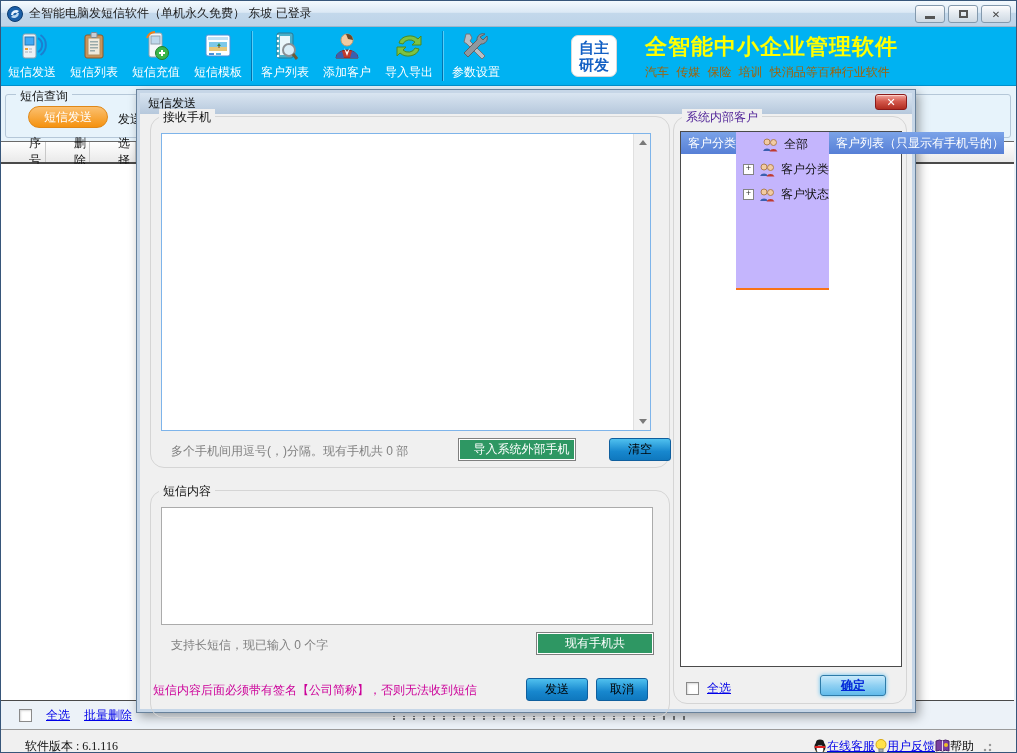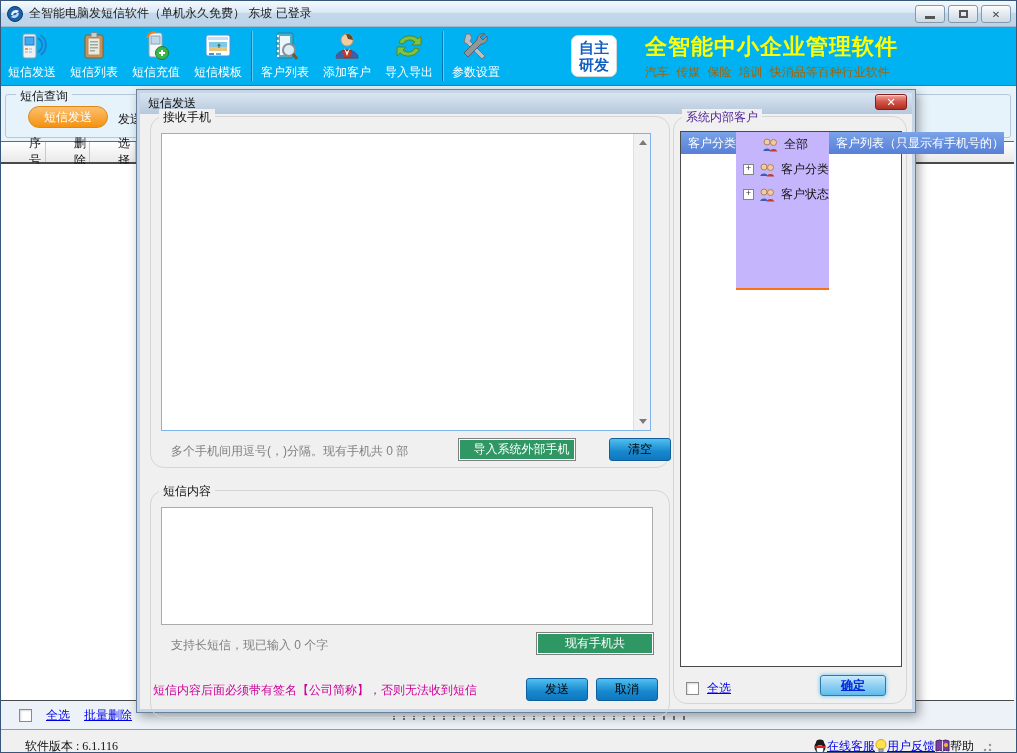--- a/index.html
+++ b/index.html
@@ -308,21 +308,21 @@
 
     <div class="fieldset" style="left:13px; top:400px; width:520px; height:228px;">
       <span class="legend">短信内容</span>
       <div class="sms-area"></div>
       <span class="hint" style="position:absolute; left:20px; top:146px;">支持长短信，现已输入 0 个字</span>
       <div class="btn-green" style="position:absolute; left:385px; top:141px; width:118px; height:23px;">现有手机共</div>
     </div>
 
     <span class="warning">短信内容后面必须带有签名【公司简称】，否则无法收到短信</span>
     <div class="btn-blue" style="position:absolute; left:389px; top:588px; width:62px; height:23px;">发送</div>
-    <div class="btn-blue" style="position:absolute; left:459px; top:588px; width:62px; height:23px;">取消</div>
+    <div class="btn-blue" style="position:absolute; left:459px; top:588px; width:52px; height:23px;">取消</div>
 
     <div class="fieldset" style="left:536px; top:26px; width:234px; height:588px;">
       <span class="legend legend-blue">系统内部客户</span>
       <div class="stack">
         <div class="blue-head">客户分类</div>
         <div class="tree">
           <div class="tree-item" style="padding-left:26px;">
             <svg width="17" height="14" viewBox="0 0 17 14">
               <circle cx="5" cy="4" r="3" fill="#F2CBA2" stroke="#B08050"></circle>
               <path d="M1 13 a4.5 4.5 0 0 1 8 0 z" fill="#3A5FB0"></path>

